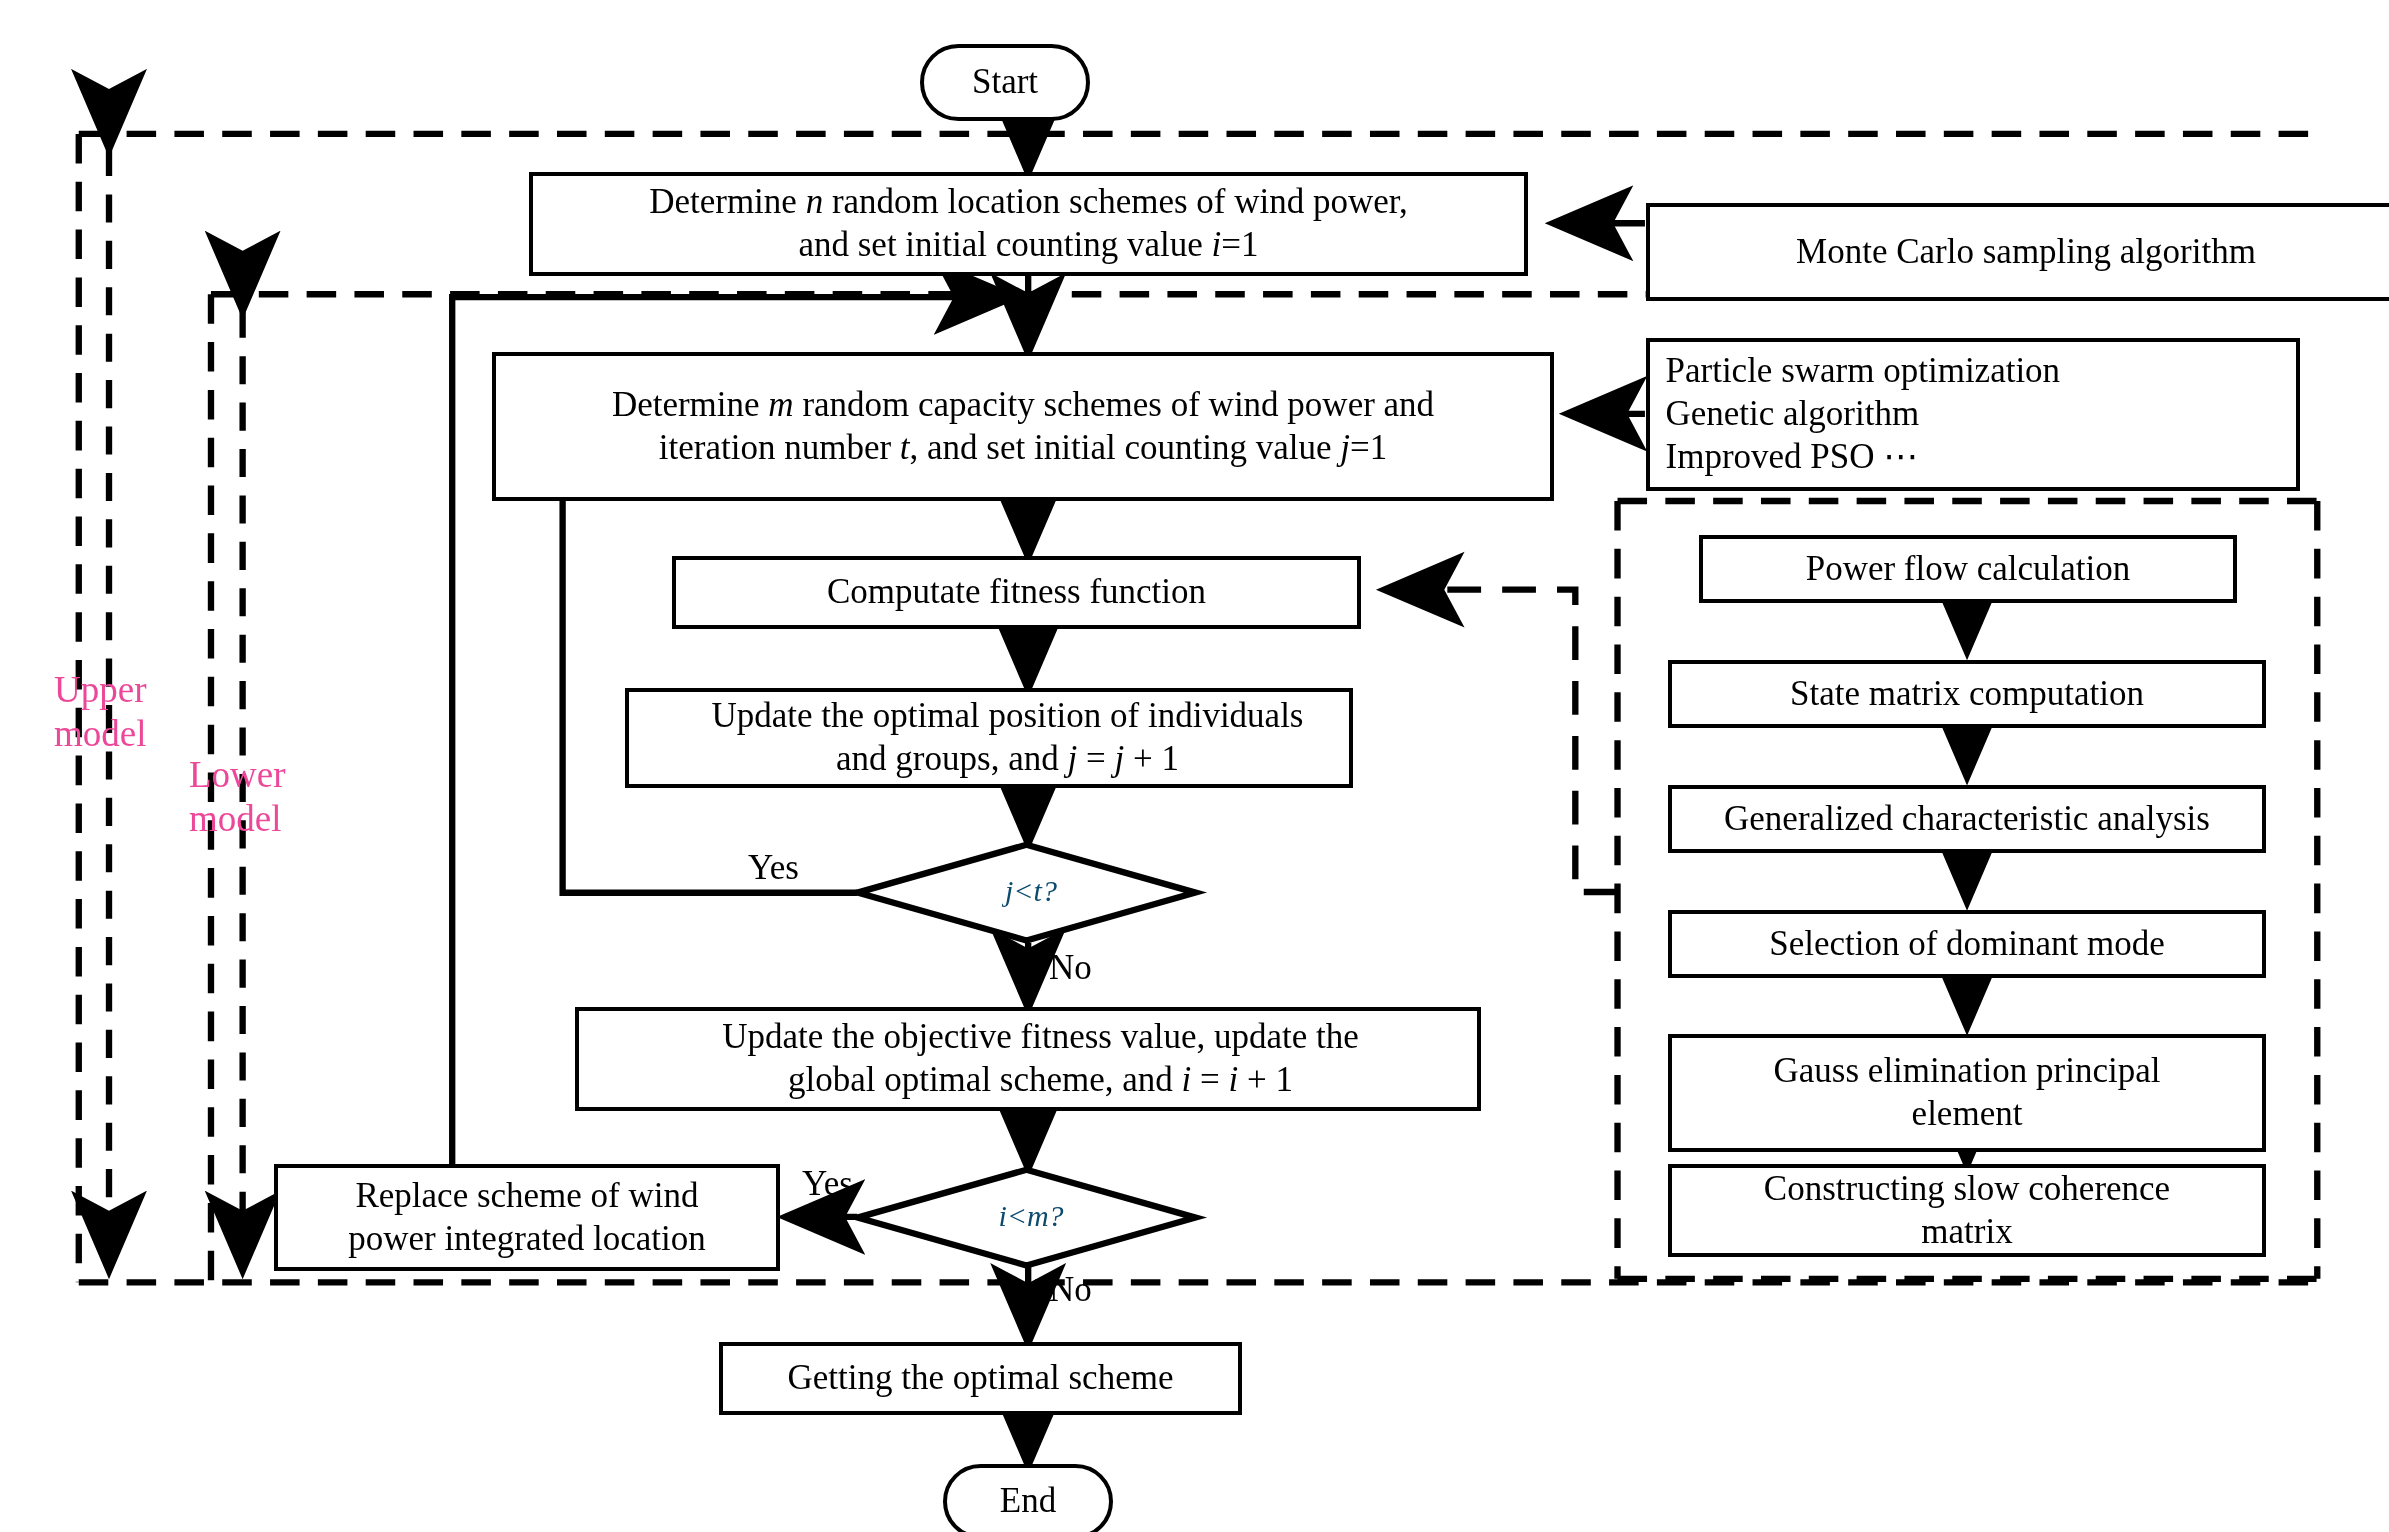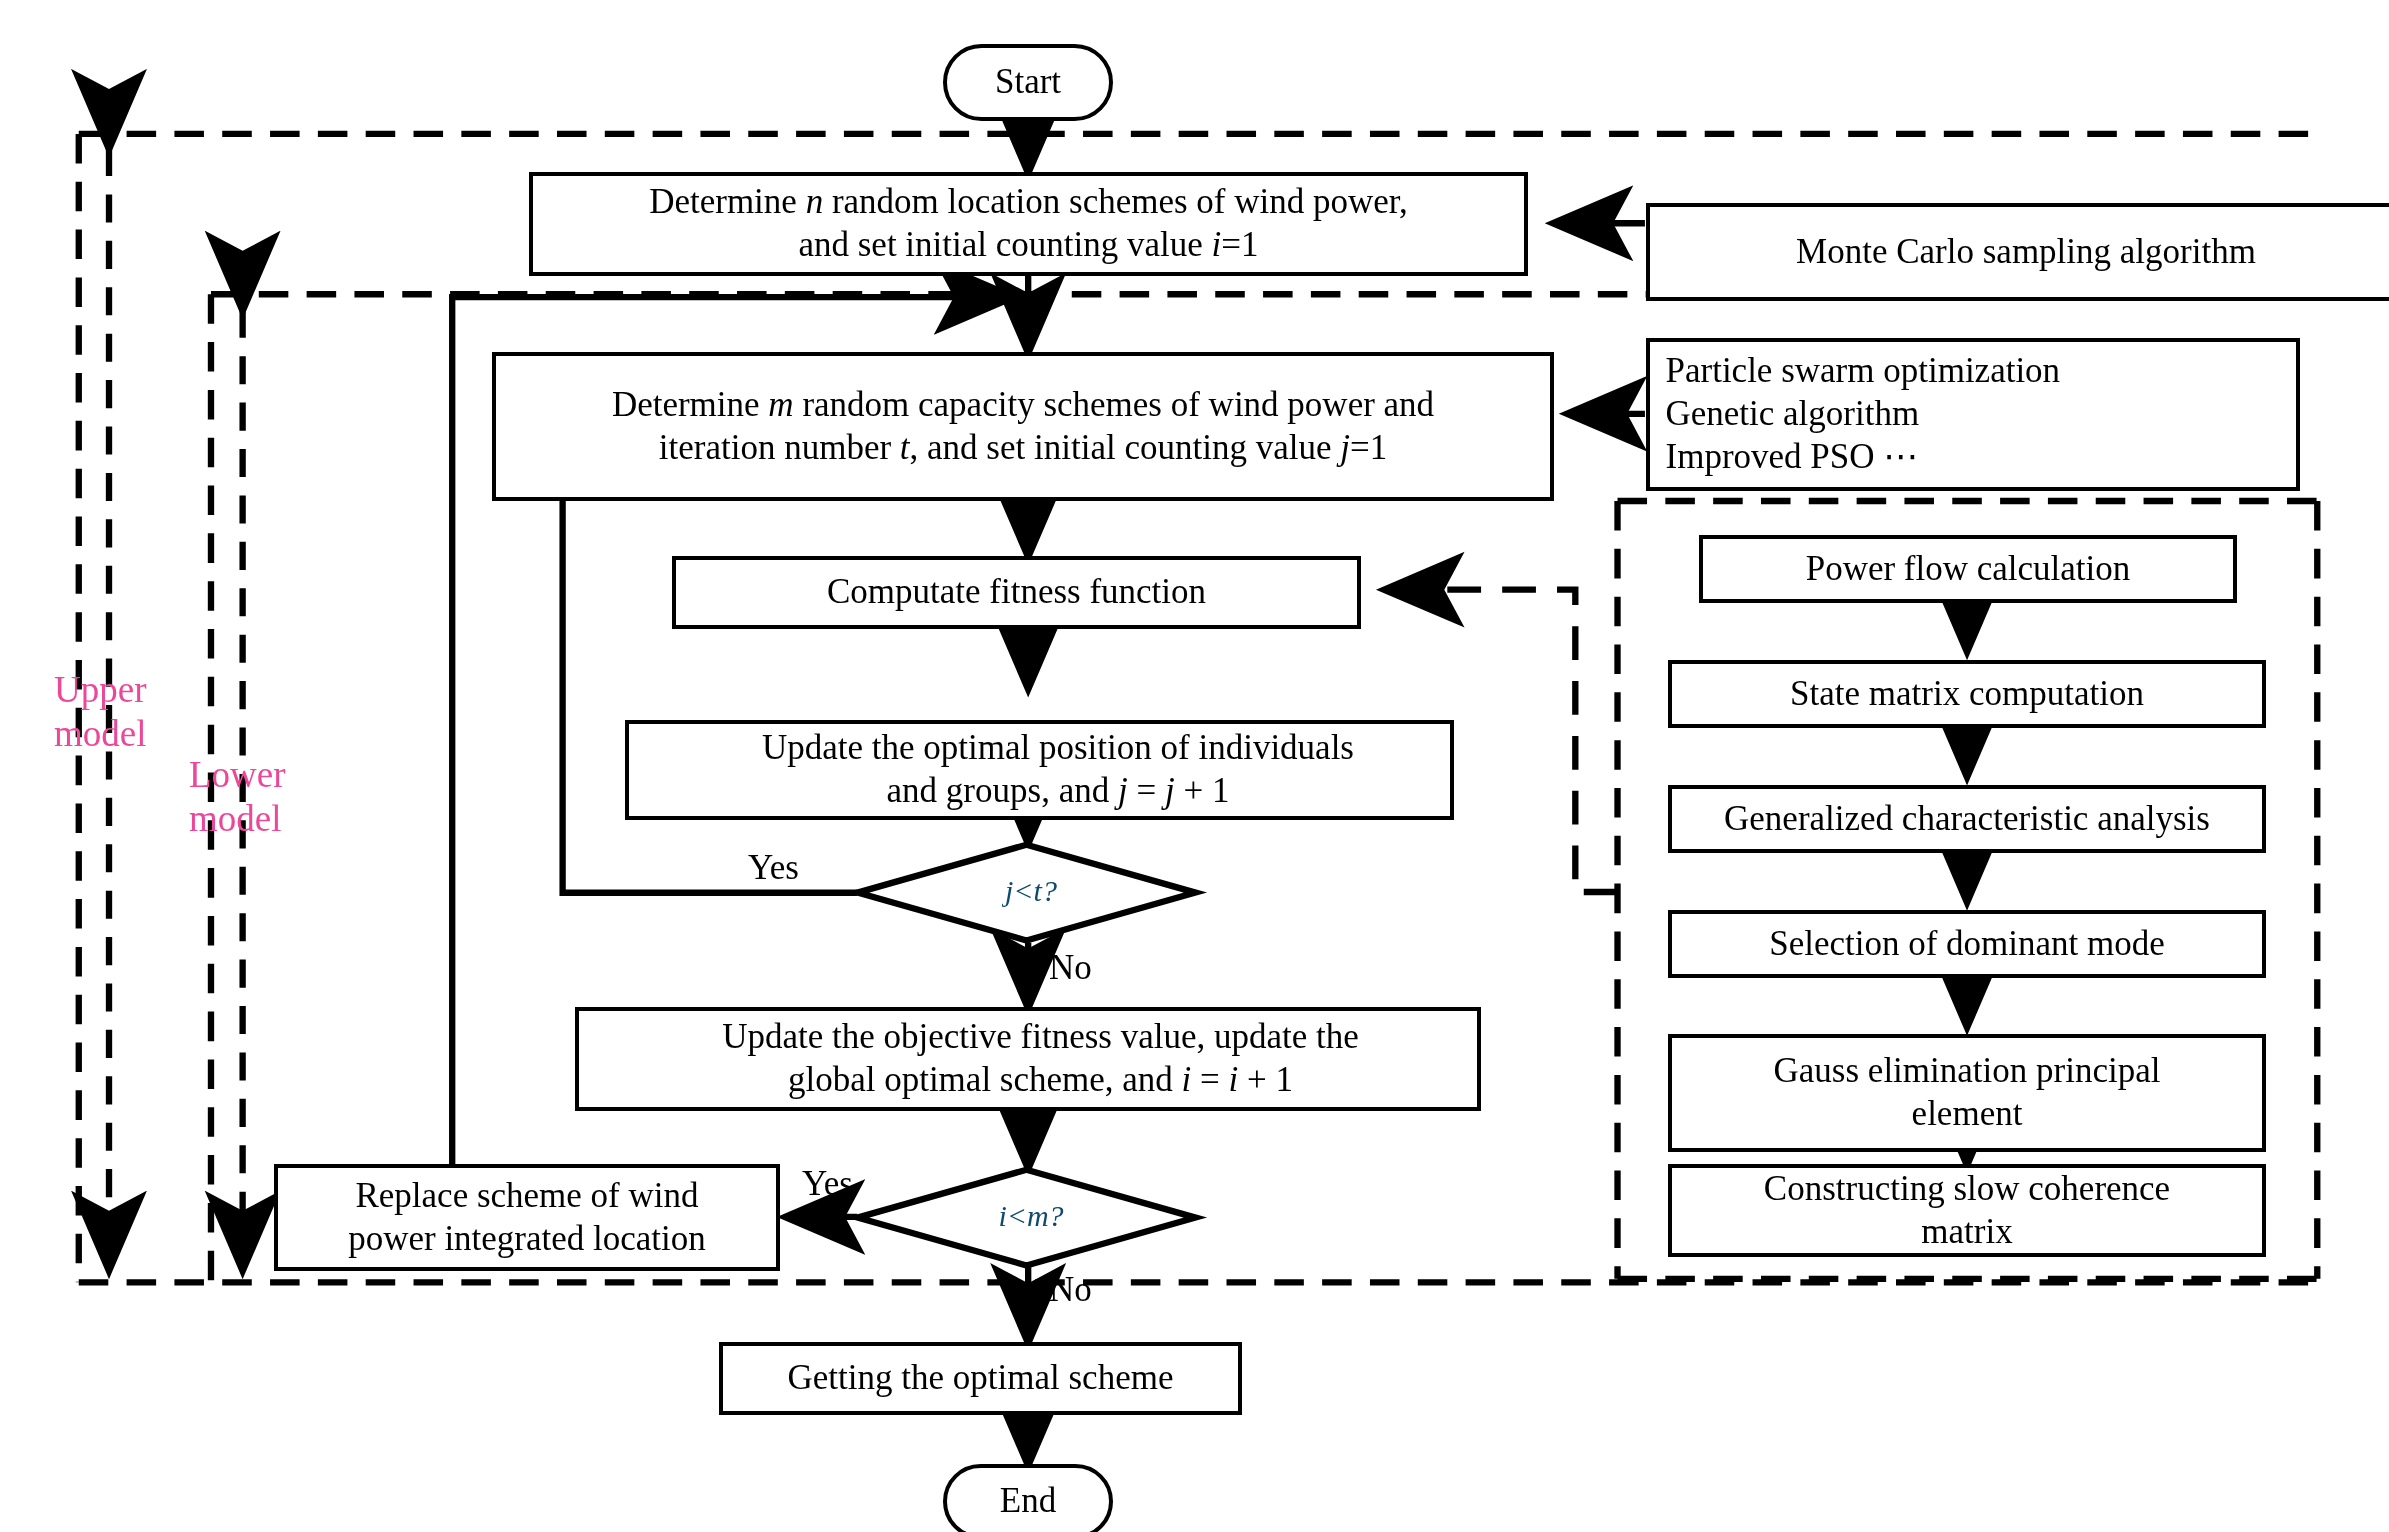--- a/index.html
+++ b/index.html
@@ -117,21 +117,21 @@
       <path d="M2797,1211 L2797,1281" marker-end="url(#ah)"></path>
       <path d="M2797,1389 L2797,1459" marker-end="url(#ah)"></path>
       <path d="M2797,1601 L2797,1655" marker-end="url(#ah)"></path>
     </g>
 
     <g stroke="#000" stroke-width="9" fill="none" stroke-dasharray="48,30">
       <path d="M2300,1268 L2240,1268 L2240,838 L1970,838" marker-end="url(#ahd)"></path>
     </g>
   </svg>
 
-  <div class="node term" style="left:943px;top:44px;width:170px;height:77px;">
+  <div class="node term" style="left:920px;top:44px;width:170px;height:77px;">
     <span>Start</span>
   </div>
 
   <div class="node proc" style="left:529px;top:172px;width:999px;height:104px;">
     <span>Determine <i class="v">n</i> random location schemes of wind power,<br>and set initial counting value <i class="v">i</i>=1</span>
   </div>
 
   <div class="node proc" style="left:1646px;top:174px;width:760px;height:98px;margin-top:29px;">
     <span>Monte Carlo sampling algorithm</span>
   </div>
@@ -141,21 +141,21 @@
   </div>
 
   <div class="node proc leftalign" style="left:1646px;top:338px;width:654px;height:153px;font-size:35px;">Particle swarm optimization
 Genetic algorithm
 Improved PSO ⋯</div>
 
   <div class="node proc" style="left:672px;top:556px;width:689px;height:73px;">
     <span>Computate fitness function</span>
   </div>
 
-  <div class="node proc" style="left:625px;top:720px;width:829px;height:100px;padding-left:37px;">
+  <div class="node proc" style="left:625px;top:688px;width:728px;height:100px;padding-left:37px;">
     <span>Update the optimal position of individuals<br>and groups, and <i class="v">j</i> = <i class="v">j</i> + 1</span>
   </div>
 
   <div class="node proc" style="left:575px;top:1007px;width:906px;height:104px;padding-left:25px;">
     <span>Update the objective fitness value, update the<br>global optimal scheme, and <i class="v">i</i> = <i class="v">i</i> + 1</span>
   </div>
 
   <div class="node proc" style="left:274px;top:1164px;width:506px;height:107px;">
     <span>Replace scheme of wind
 power integrated location</span>

